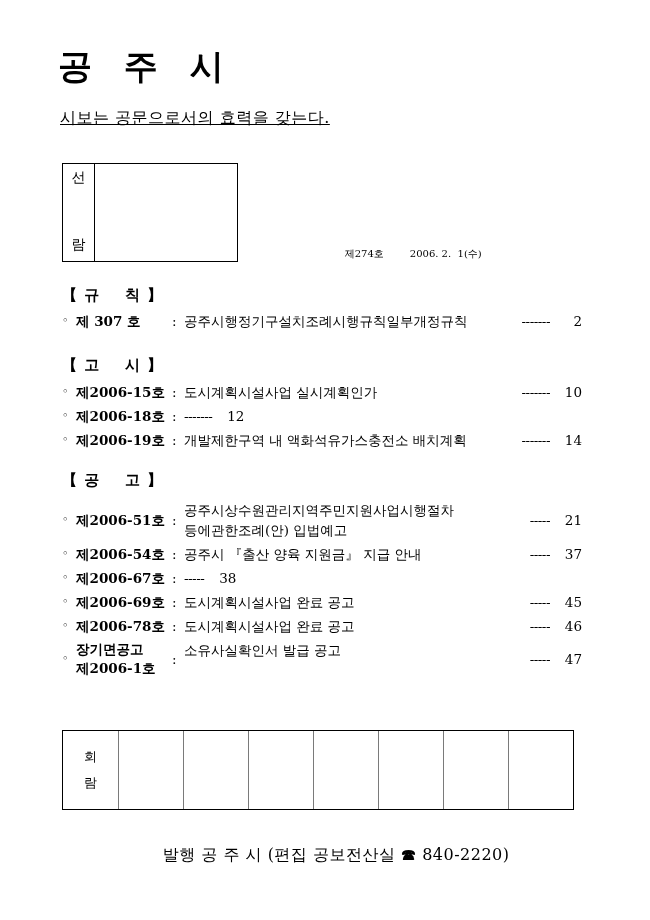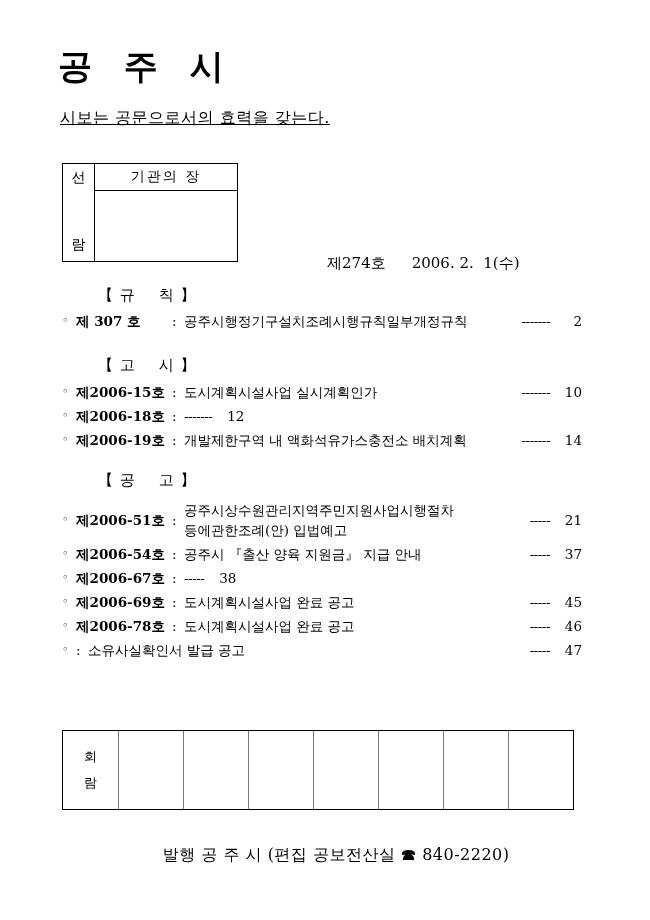--- a/index.html
+++ b/index.html
@@ -84,37 +84,36 @@
     letter-spacing: 2px;
     white-space: pre;
   }
   .approval-body {
     flex: 1;
   }
 
   
   .issue-line {
     position: absolute;
-    left: 308px;
+    left: 332px;
     top: 236px;
     width: 270px;
-    font-size: 15px;
+    font-size: 10px;
     white-space: pre;
   }
   .issue-no { margin-right: 26px; }
 
   
   .section-head {
     position: absolute;
     left: 62px;
     font-size: 15px;
-    font-weight: normal;
+    font-weight: bold;
     letter-spacing: 1px;
     white-space: pre;
-    margin-left: 36px;
   }
 
   
   .entries {
     position: absolute;
     left: 62px;
     width: 520px;
   }
   .entry {
     display: flex;
@@ -223,24 +222,20 @@
 
   <div class="masthead">공 주 시</div>
 
   <div class="tagline">시보는 공문으로서의 효력을 갖는다.</div>
 
   <div class="approval-box">
     <div class="approval-side">
       <span>선</span>
       <span>람</span>
     </div>
-    <div class="approval-main">
-      <div class="approval-head">기관의 장</div>
-      <div class="approval-body"></div>
-    </div>
   </div>
 
   <div class="issue-line">
     <span class="issue-no">제274호</span><span>2006. 2.  1(수)</span>
   </div>
 
   <div class="section-head" style="top:286px;">【 규    칙 】</div>
 
   <div class="entries" style="top:311px;">
     <div class="entry">
@@ -319,20 +314,22 @@
     <div class="entry">
       <span class="entry-bullet">◦</span>
       <span class="entry-no">제2006-78호</span>
       <span class="entry-colon">:</span>
       <span class="entry-title">도시계획시설사업 완료 공고</span>
       <span class="entry-leader">-----</span>
       <span class="entry-page">46</span>
     </div>
     <div class="entry tall">
       <span class="entry-bullet">◦</span>
+      <span class="entry-no two-line">장기면공고
+제2006-1호</span>
       <span class="entry-colon">:</span>
       <span class="entry-title">소유사실확인서 발급 공고</span>
       <span class="entry-leader">-----</span>
       <span class="entry-page">47</span>
     </div>
   </div>
 
   <div class="circ-table">
     <div class="circ-label">
       <span>회</span>

